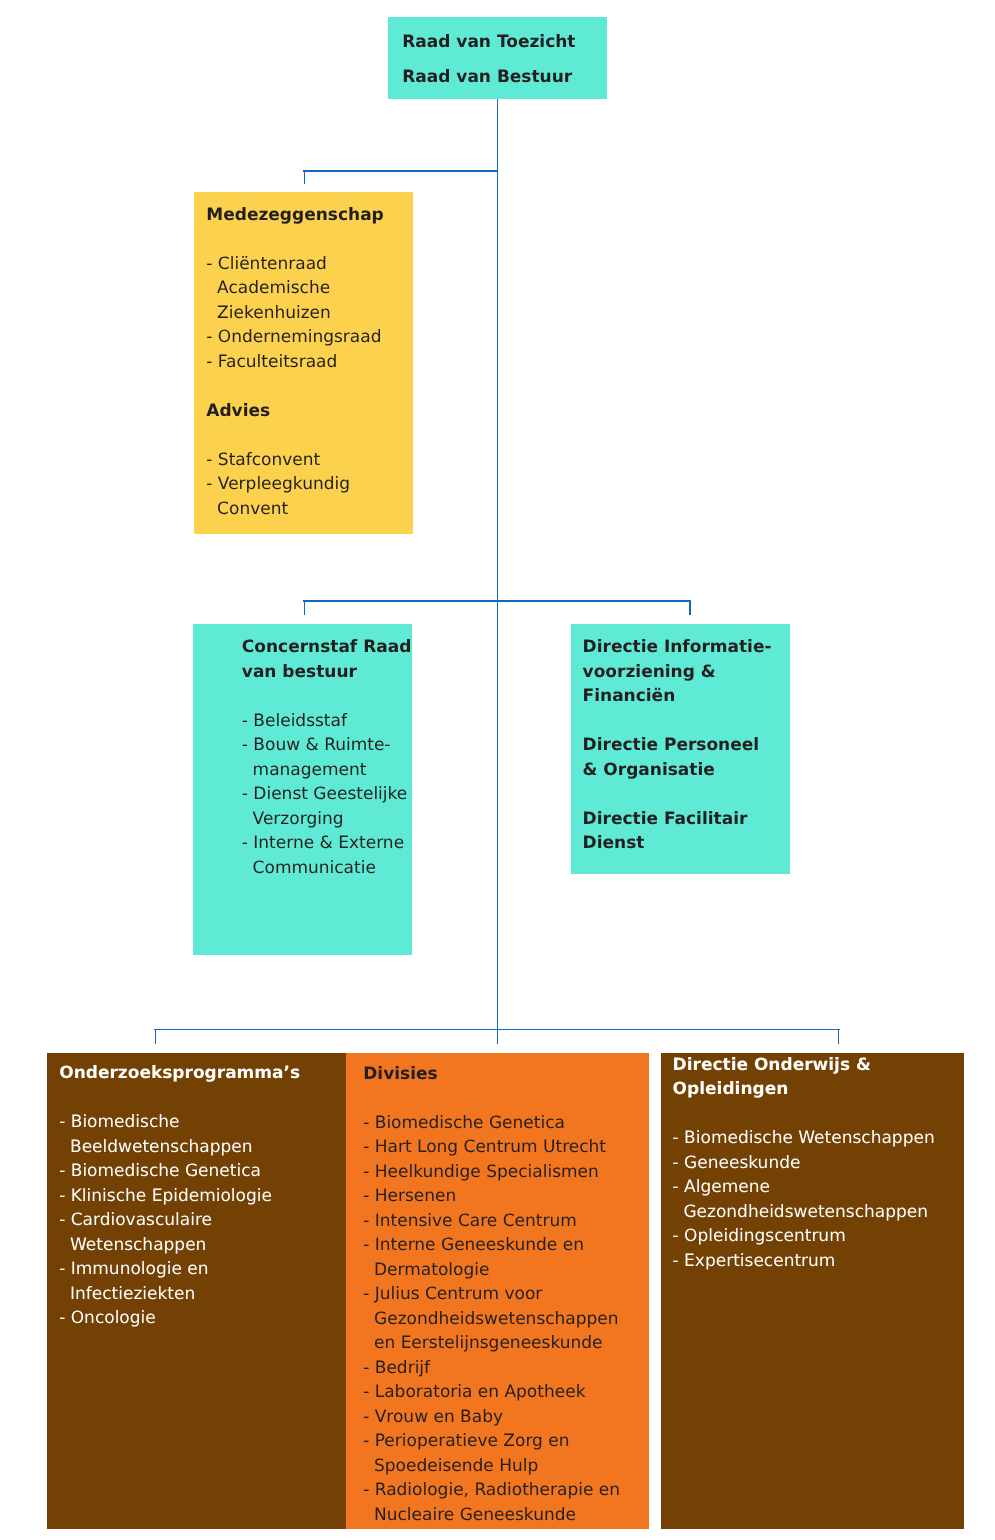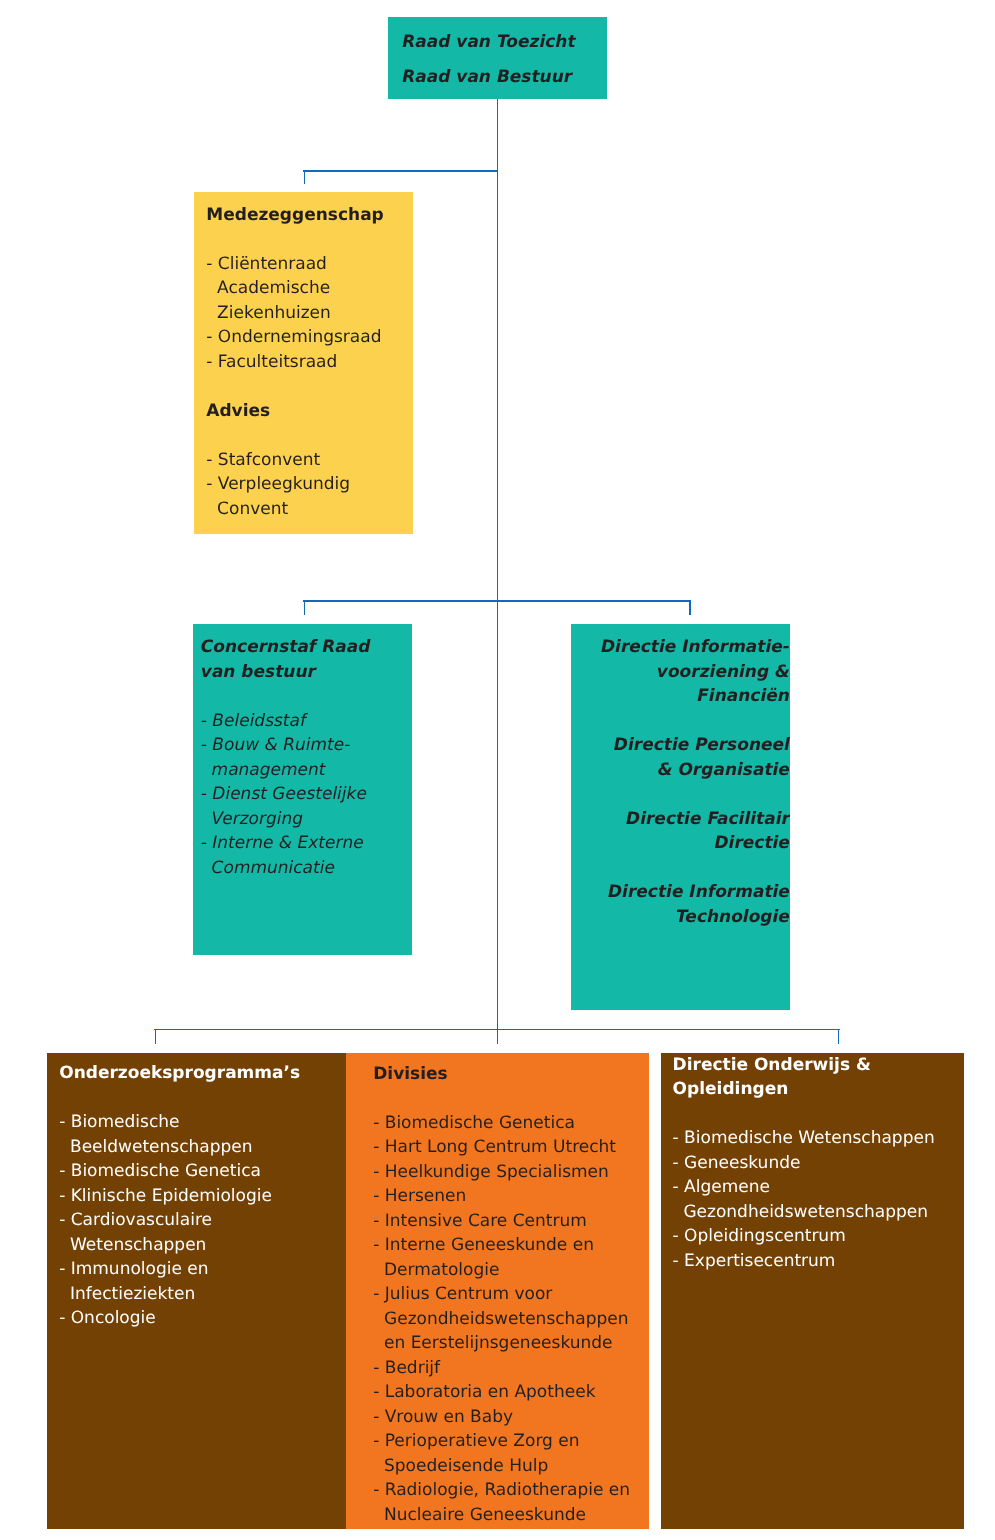--- a/index.html
+++ b/index.html
@@ -4,21 +4,21 @@
 <title>Organogram</title>
 <style>
   html,body{margin:0;padding:0;background:#ffffff;}
   #chart{position:relative;width:995px;height:1540px;background:#ffffff;overflow:hidden;
          font-family:"DejaVu Sans", sans-serif;
          -webkit-font-smoothing:antialiased;text-rendering:geometricPrecision;}
   .node{position:absolute;box-sizing:border-box;overflow:hidden;}
   .node .inner{position:absolute;left:0;top:0;right:0;box-sizing:border-box;}
   .ln{font-size:17px;white-space:pre;color:#231f20;}
   .ln.b{font-weight:bold;}
-  .c-blue{background:#14b8a6;font-style:italic;}
+  .c-blue{background:#5eead4;}
   .c-yellow{background:#fcd14d;}
   .c-orange{background:#f1761f;}
   .c-brown{background:#744104;}
   .white .ln{color:#ffffff;}
   .conn{position:absolute;background:#1069bc;}
 </style>
 </head>
 <body>
 
 <div id="chart">
@@ -52,44 +52,44 @@
       <div class="ln">- Faculteitsraad</div>
       <div class="ln sp" style="height:24.5px;"></div>
       <div class="ln b">Advies</div>
       <div class="ln sp" style="height:24.5px;"></div>
       <div class="ln">- Stafconvent</div>
       <div class="ln">- Verpleegkundig</div>
       <div class="ln">  Convent</div>
     </div>
   </div>
   <div class="node c-blue" style="left:192.8px;top:623.9px;width:219.1px;height:331.1px;">
-    <div class="inner" style="padding-top:11.5px;padding-left:8px;line-height:24.5px;">
+    <div class="inner" style="padding-top:11.5px;padding-left:1px;line-height:24.5px;margin-left:48px;">
       <div class="ln b">Concernstaf Raad</div>
       <div class="ln b">van bestuur</div>
       <div class="ln sp" style="height:24.5px;"></div>
       <div class="ln">- Beleidsstaf</div>
       <div class="ln">- Bouw &amp; Ruimte-</div>
       <div class="ln">  management</div>
       <div class="ln">- Dienst Geestelijke</div>
       <div class="ln">  Verzorging</div>
       <div class="ln">- Interne &amp; Externe</div>
       <div class="ln">  Communicatie</div>
     </div>
   </div>
-  <div class="node c-blue" style="left:570.8px;top:623.9px;width:219.1px;height:386px;text-align:right;">
+  <div class="node c-blue" style="left:570.8px;top:623.9px;width:219.1px;height:250px;">
     <div class="inner" style="padding-top:11.3px;padding-left:11.8px;line-height:24.5px;">
       <div class="ln b">Directie Informatie-</div>
       <div class="ln b">voorziening &amp;</div>
       <div class="ln b">Financiën</div>
       <div class="ln sp" style="height:24.5px;"></div>
       <div class="ln b">Directie Personeel</div>
       <div class="ln b">&amp; Organisatie</div>
       <div class="ln sp" style="height:24.5px;"></div>
       <div class="ln b">Directie Facilitair</div>
-      <div class="ln b">Directie</div>
+      <div class="ln b">Dienst</div>
       <div class="ln sp" style="height:24.5px;"></div>
       <div class="ln b">Directie Informatie</div>
       <div class="ln b">Technologie</div>
     </div>
   </div>
   <div class="node c-brown white" style="left:47px;top:1052.9px;width:326px;height:475.9px;">
     <div class="inner" style="padding-top:8.4px;padding-left:12.2px;line-height:24.5px;">
       <div class="ln b">Onderzoeksprogramma’s</div>
       <div class="ln sp" style="height:24.5px;"></div>
       <div class="ln">- Biomedische</div>
@@ -97,21 +97,21 @@
       <div class="ln">- Biomedische Genetica</div>
       <div class="ln">- Klinische Epidemiologie</div>
       <div class="ln">- Cardiovasculaire</div>
       <div class="ln">  Wetenschappen</div>
       <div class="ln">- Immunologie en</div>
       <div class="ln">  Infectieziekten</div>
       <div class="ln">- Oncologie</div>
     </div>
   </div>
   <div class="node c-orange" style="left:346.2px;top:1052.9px;width:302.6px;height:475.9px;">
-    <div class="inner" style="padding-top:8.7px;padding-left:27px;line-height:24.5px;">
+    <div class="inner" style="padding-top:8.7px;padding-left:17px;line-height:24.5px;">
       <div class="ln b">Divisies</div>
       <div class="ln sp" style="height:24.5px;"></div>
       <div class="ln">- Biomedische Genetica</div>
       <div class="ln">- Hart Long Centrum Utrecht</div>
       <div class="ln">- Heelkundige Specialismen</div>
       <div class="ln">- Hersenen</div>
       <div class="ln">- Intensive Care Centrum</div>
       <div class="ln">- Interne Geneeskunde en</div>
       <div class="ln">  Dermatologie</div>
       <div class="ln">- Julius Centrum voor</div>

